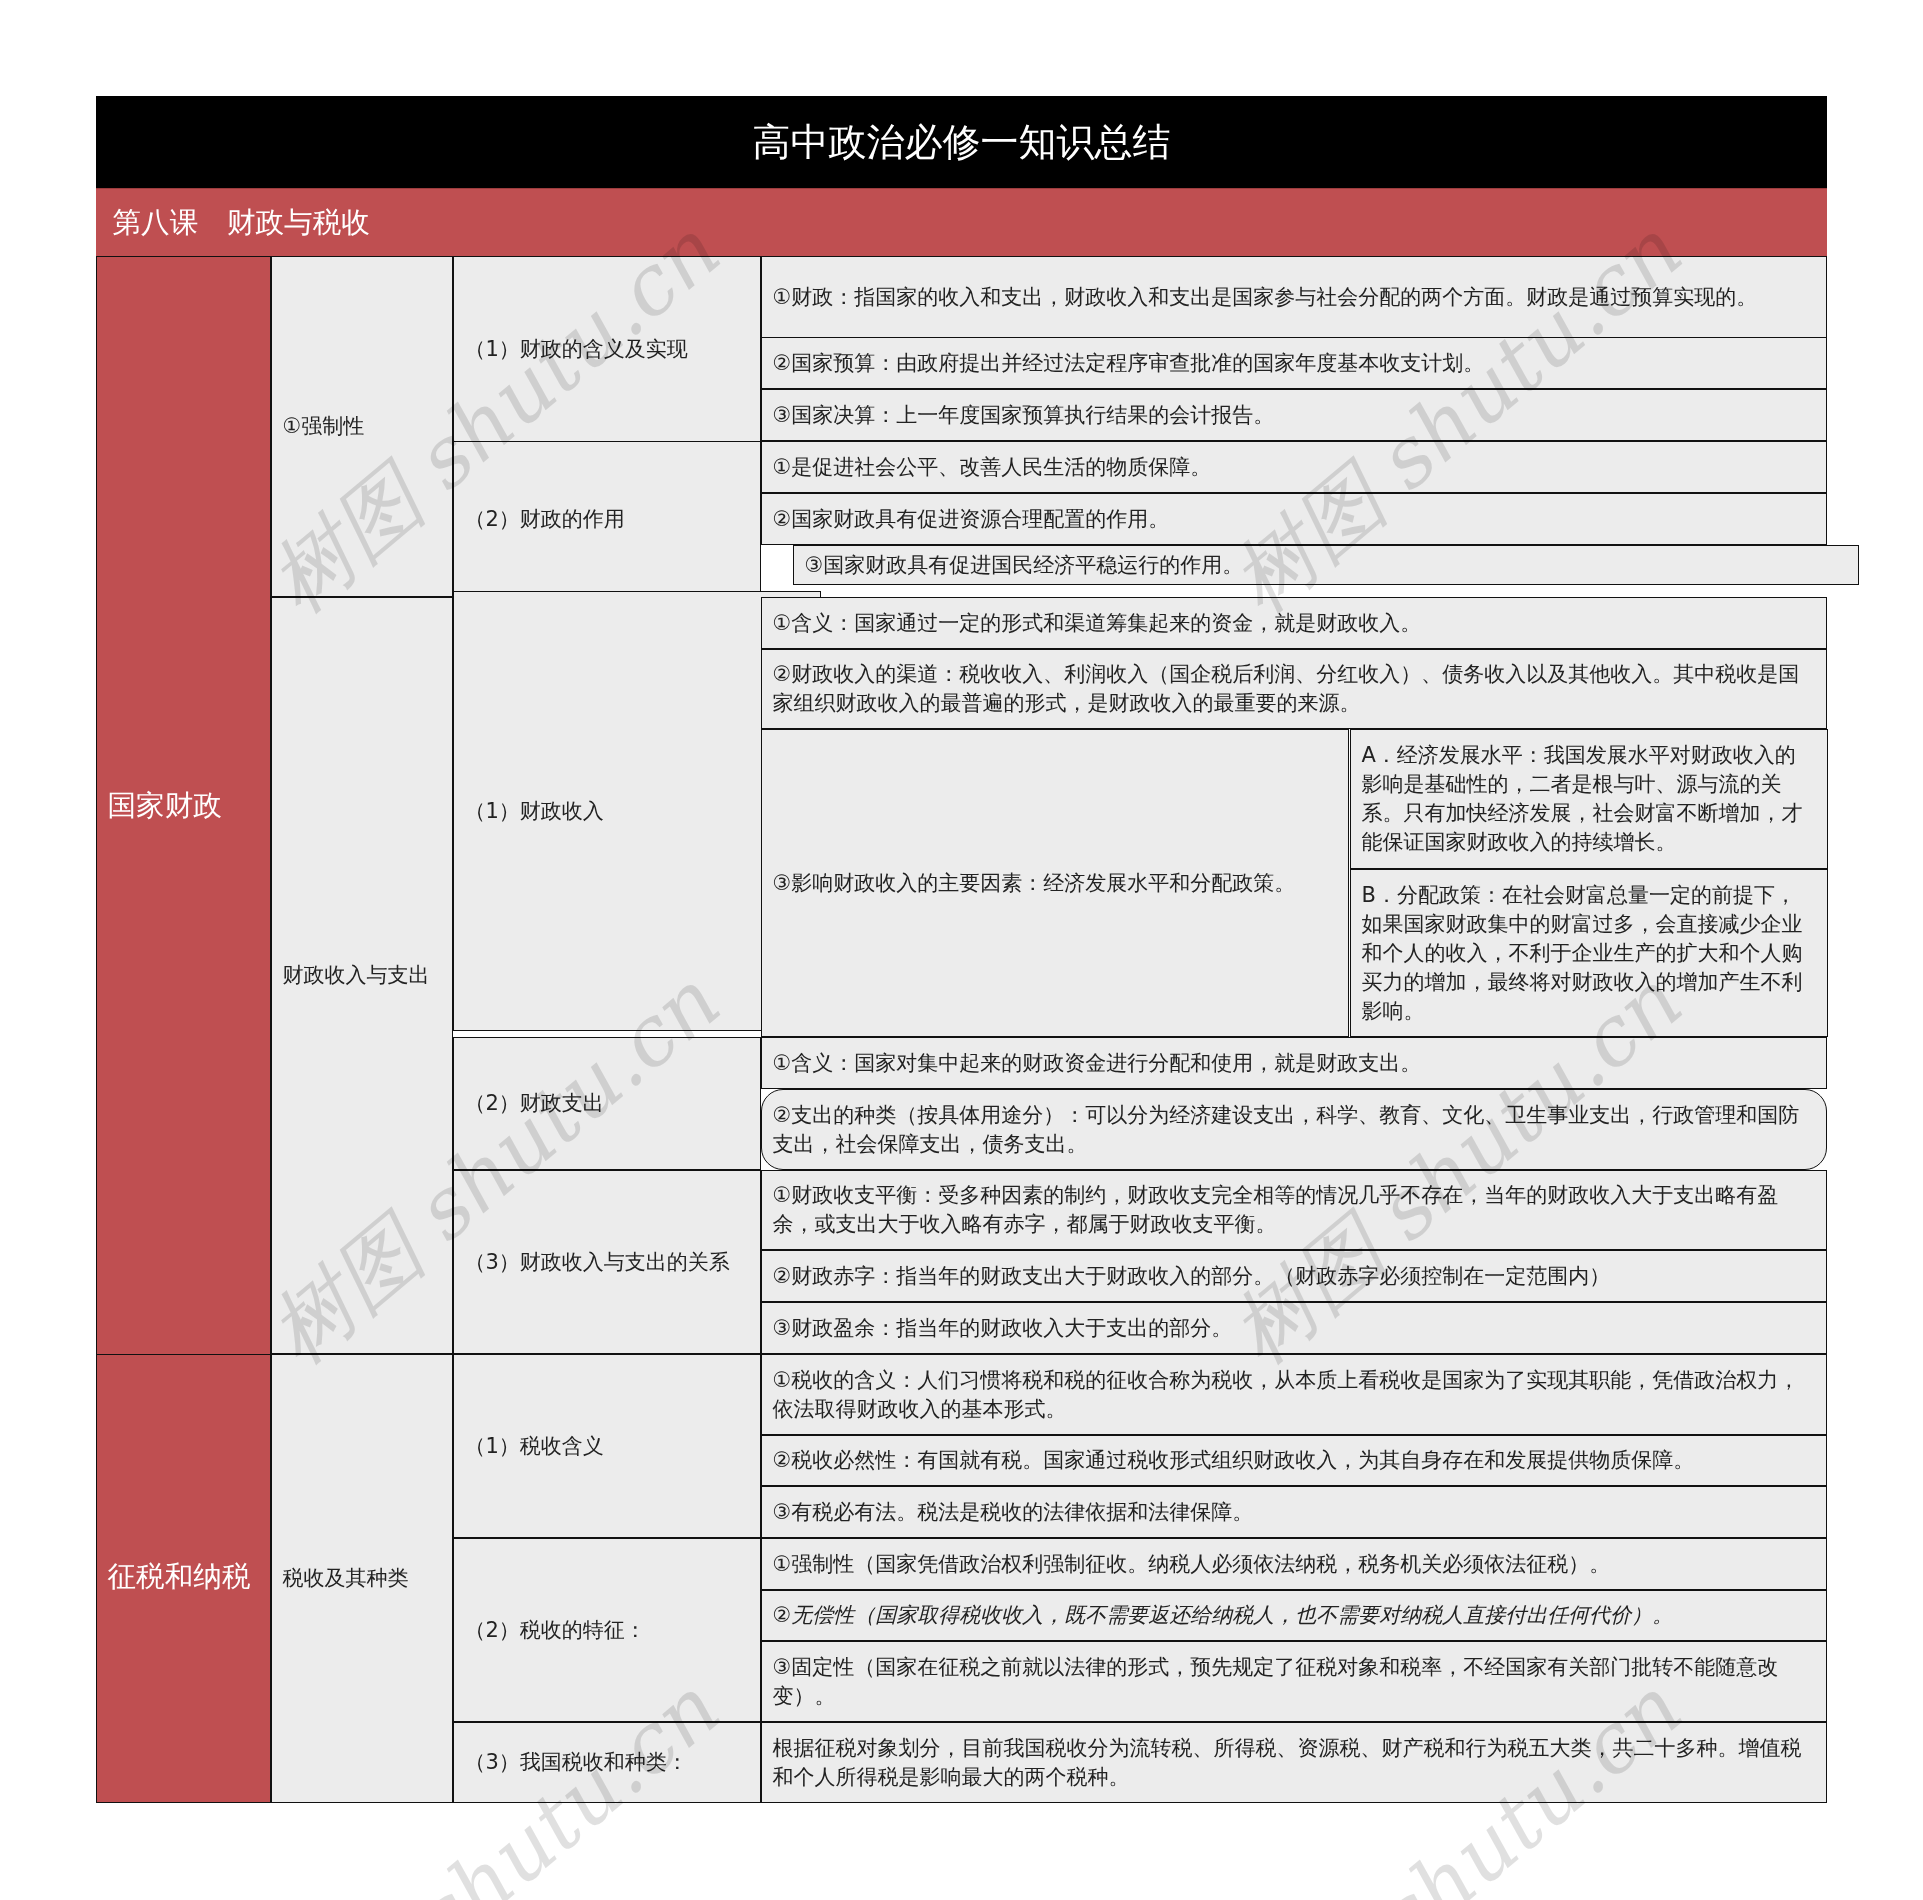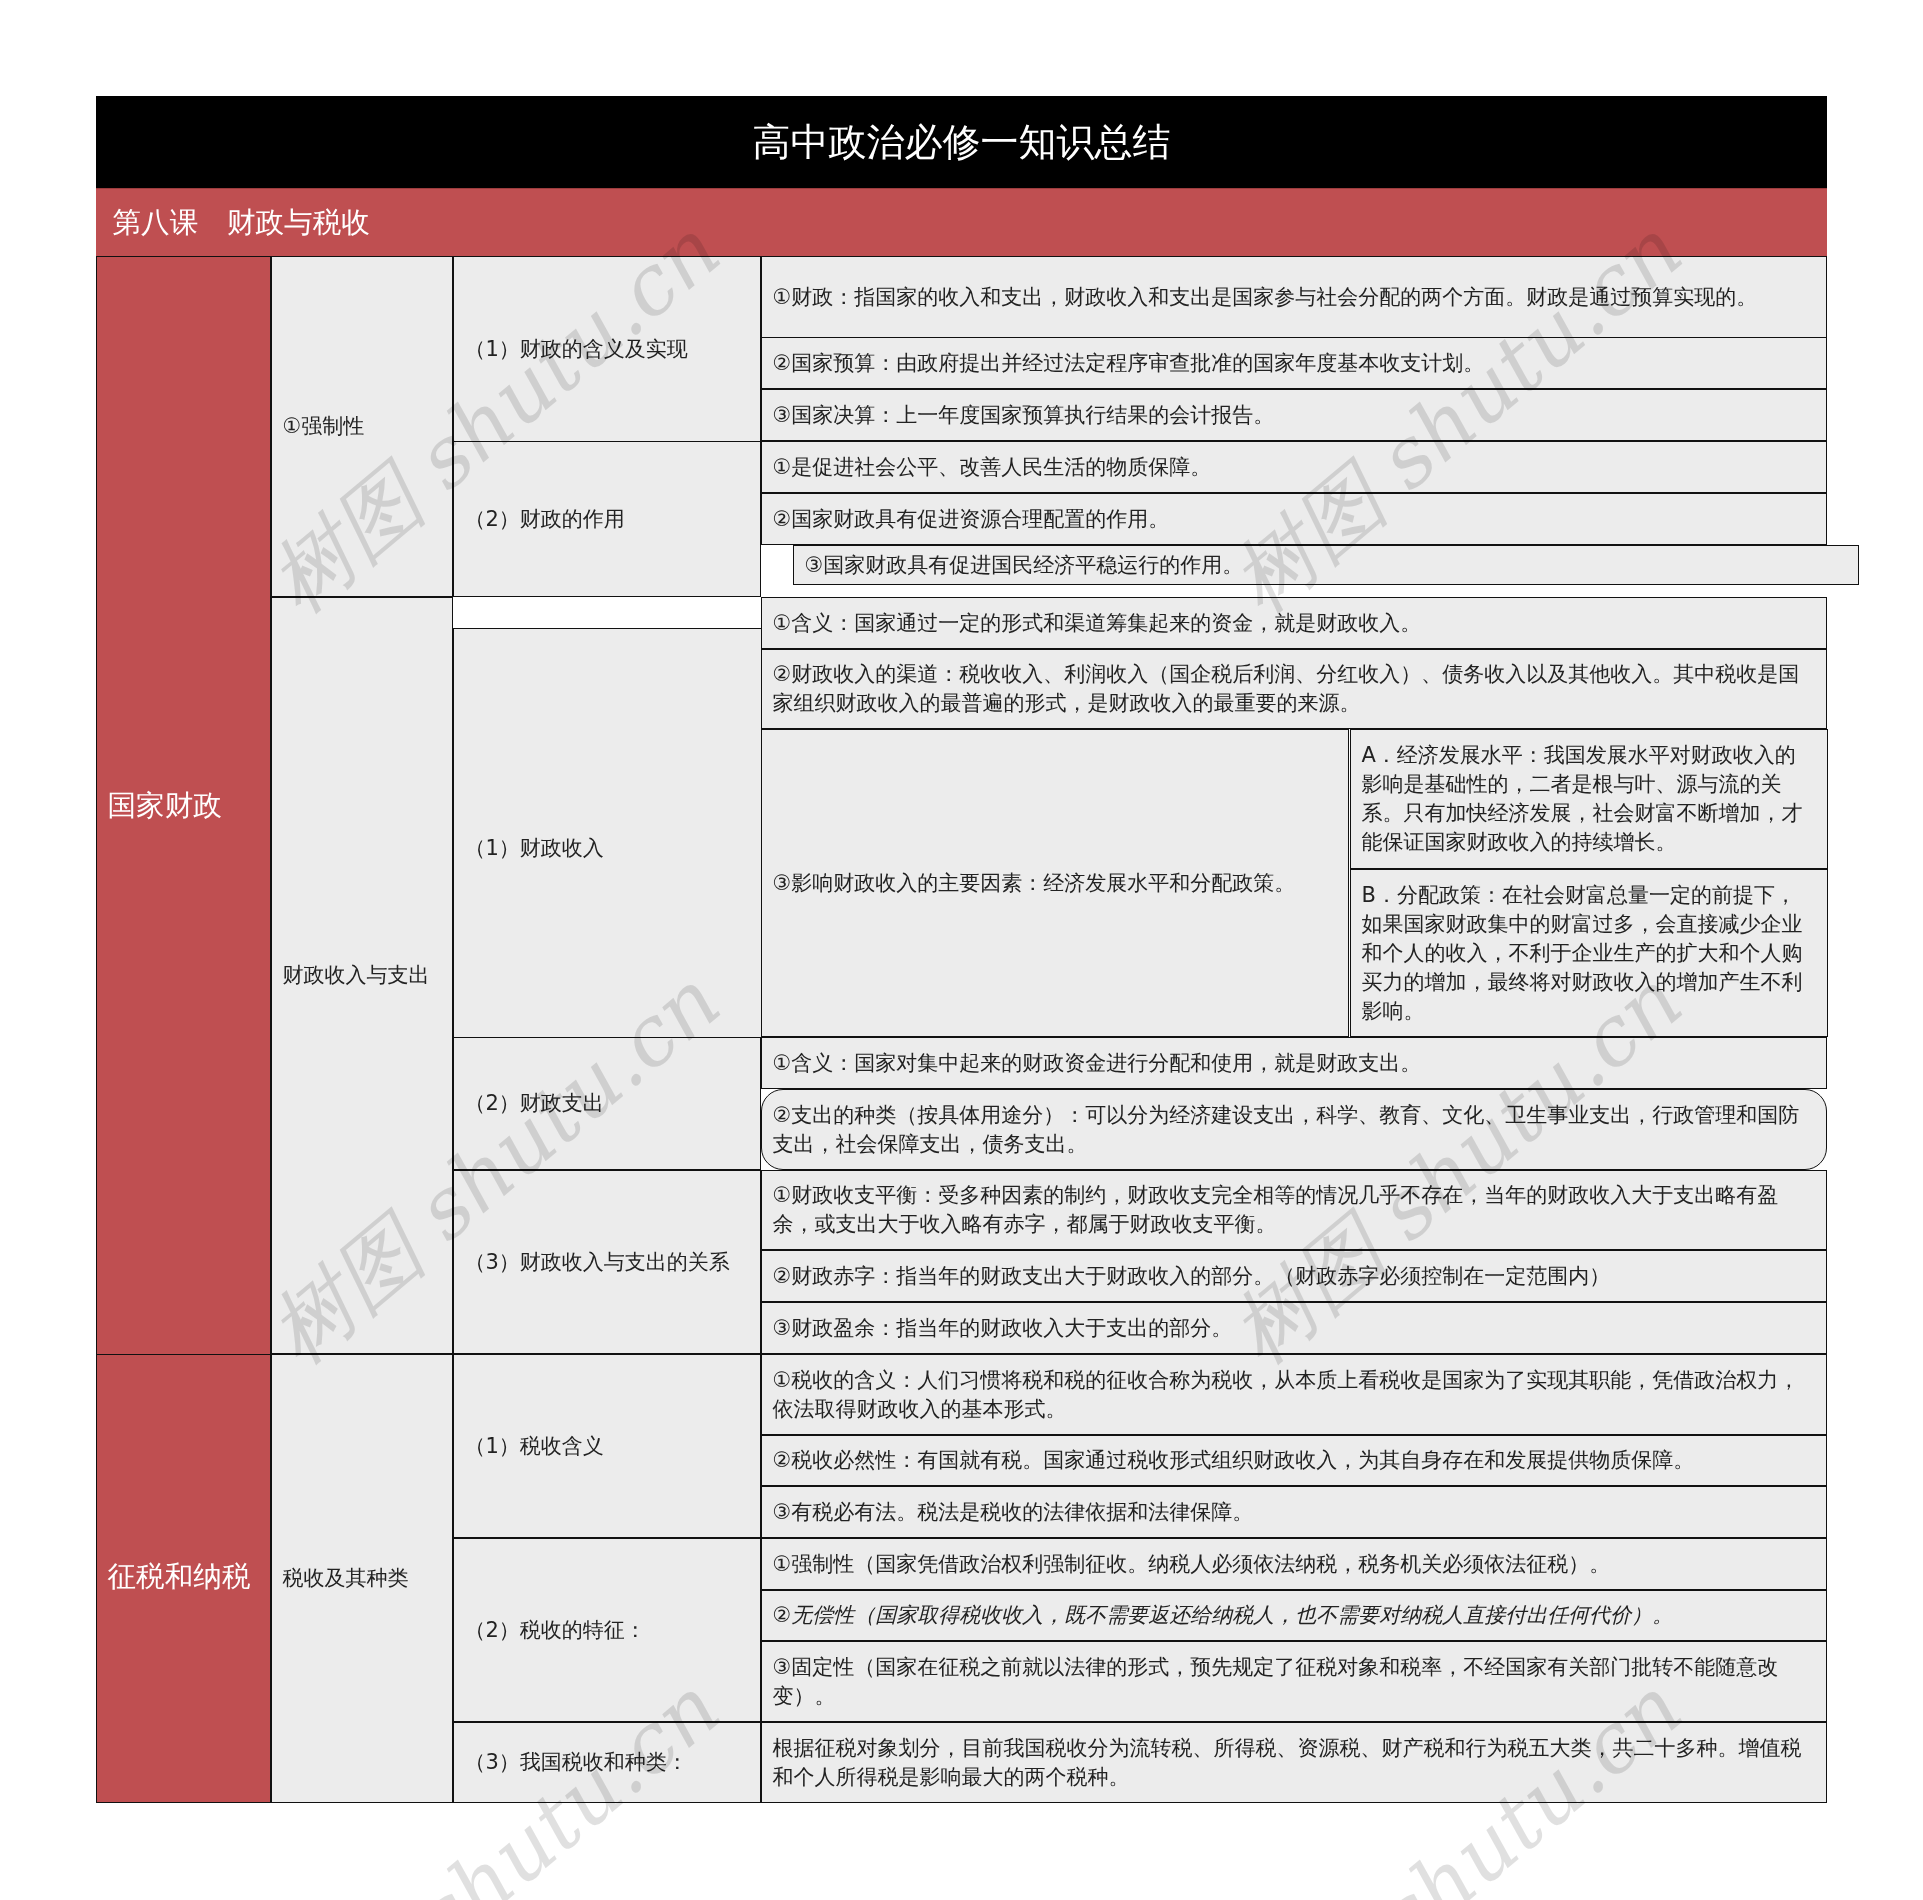--- a/index.html
+++ b/index.html
@@ -19,21 +19,21 @@
 
 <div class="abs cell red" style="left:96px;top:256px;width:175px;height:1099px;">国家财政</div>
 <div class="abs cell red" style="left:96px;top:1354px;width:175px;height:449px;font-family:Liberation Mono, monospace;">征税和纳税</div>
 
 <div class="abs cell" style="left:271px;top:256px;width:182px;height:341px;">①强制性</div>
 <div class="abs cell" style="left:271px;top:597px;width:182px;height:757px;">财政收入与支出</div>
 <div class="abs cell" style="left:271px;top:1354px;width:182px;height:449px;">税收及其种类</div>
 
 <div class="abs cell" style="left:453px;top:256px;width:308px;height:186px;">（1）财政的含义及实现</div>
 <div class="abs cell" style="left:453px;top:441px;width:308px;height:156px;">（2）财政的作用</div>
-<div class="abs cell" style="left:453px;top:628px;width:368px;height:440px;">（1）财政收入</div>
+<div class="abs cell" style="left:453px;top:591px;width:368px;height:440px;">（1）财政收入</div>
 <div class="abs cell" style="left:453px;top:1037px;width:308px;height:133px;">（2）财政支出</div>
 <div class="abs cell" style="left:453px;top:1170px;width:308px;height:184px;">（3）财政收入与支出的关系</div>
 <div class="abs cell" style="left:453px;top:1354px;width:308px;height:184px;">（1）税收含义</div>
 <div class="abs cell" style="left:453px;top:1538px;width:308px;height:184px;">（2）税收的特征：</div>
 <div class="abs cell" style="left:453px;top:1722px;width:308px;height:81px;">（3）我国税收和种类：</div>
 
 <div class="abs cell" style="left:761px;top:256px;width:1066px;height:82px;">①财政：指国家的收入和支出，财政收入和支出是国家参与社会分配的两个方面。财政是通过预算实现的。</div>
 <div class="abs cell" style="left:761px;top:337px;width:1066px;height:52px;">②国家预算：由政府提出并经过法定程序审查批准的国家年度基本收支计划。</div>
 <div class="abs cell" style="left:761px;top:389px;width:1066px;height:52px;">③国家决算：上一年度国家预算执行结果的会计报告。</div>
 <div class="abs cell" style="left:761px;top:441px;width:1066px;height:52px;">①是促进社会公平、改善人民生活的物质保障。</div>

